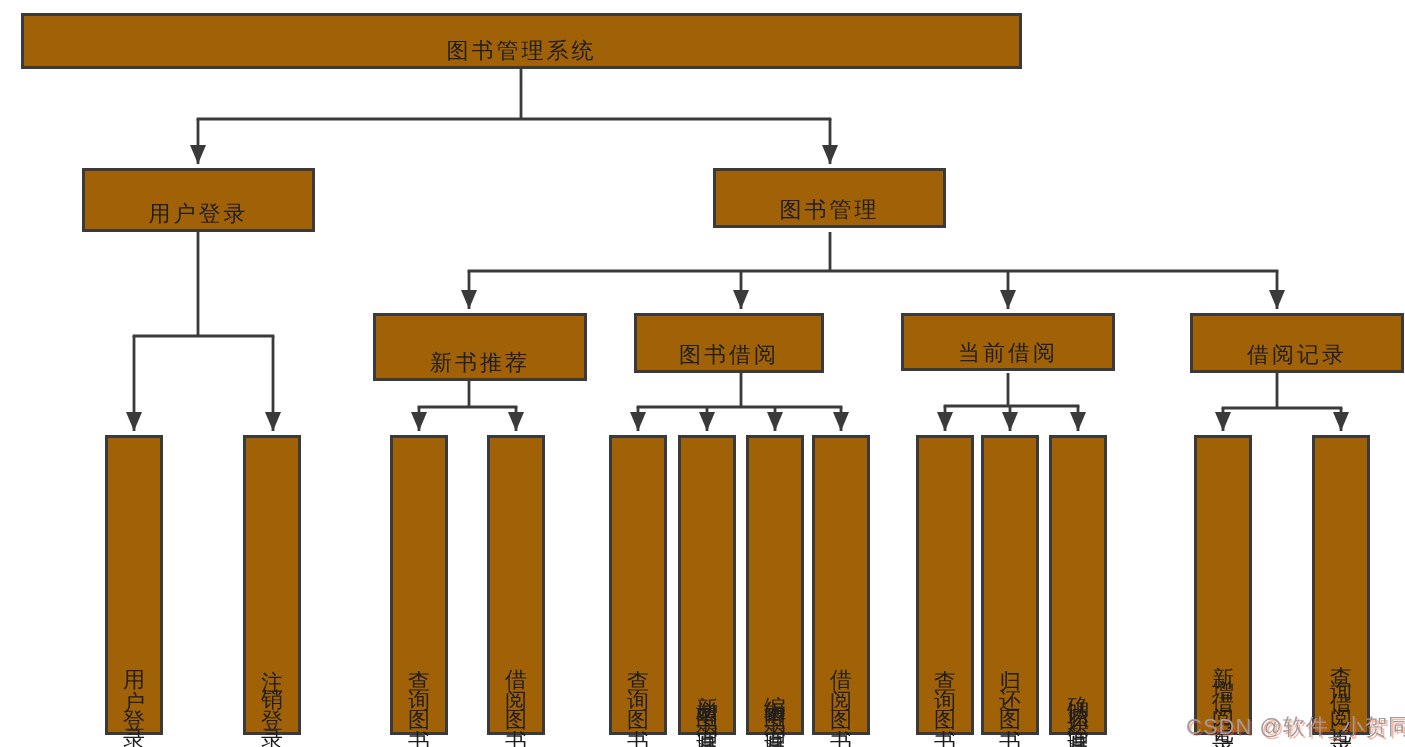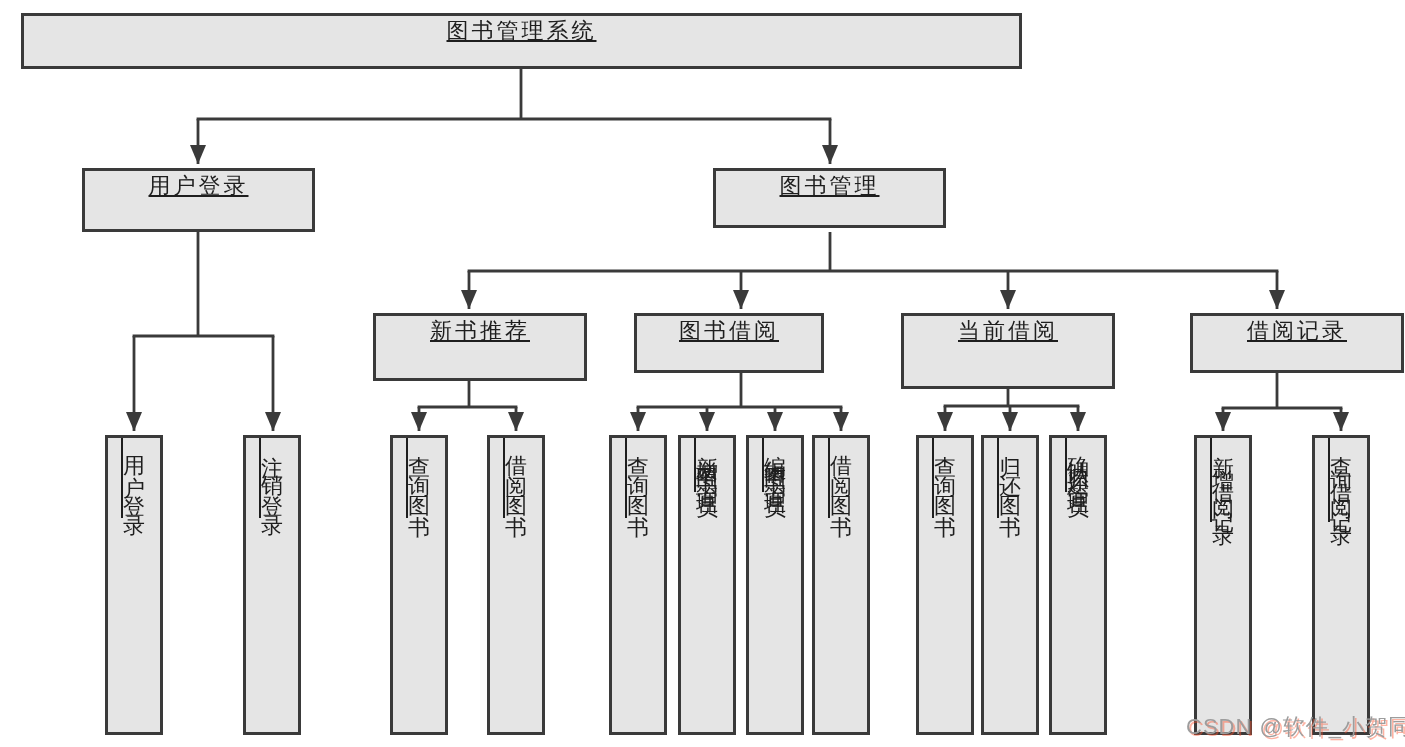--- a/index.html
+++ b/index.html
@@ -19,27 +19,26 @@
   #connectors {
     position: absolute;
     left: 0; top: 0;
     width: 1405px;
     height: 747px;
     z-index: 1;
   }
   .node {
     position: absolute;
     box-sizing: border-box;
-    background: #e5e5e5;
+    background: #a16207;
     border: 3px solid #3a3a3a;
     display: flex;
-    align-items: flex-start;
+    align-items: flex-end;
     justify-content: center;
     z-index: 2;
-    text-decoration: underline;
   }
   .node .lbl {
     font-size: 22px;
     letter-spacing: 3px;
     white-space: nowrap;
     color: #1e1e1e;
   }
   .leaf .lbl {
     writing-mode: vertical-rl;
     text-orientation: mixed;
@@ -49,21 +48,21 @@
   .vs-wide  .lbl { letter-spacing: 20px; }
   .vs-med   .lbl { letter-spacing: 14px; }
   .vs-tight .lbl { letter-spacing: 6px;  }
 
   
   #n-root   { left: 21px;   top: 13px;  width: 1001px; height: 56px; }
   #n-login  { left: 82px;   top: 168px; width: 233px;  height: 64px; }
   #n-mgmt   { left: 713px;  top: 168px; width: 233px;  height: 60px; }
   #n-rec    { left: 373px;  top: 313px; width: 214px;  height: 68px; }
   #n-borrow { left: 634px;  top: 313px; width: 190px;  height: 60px; }
-  #n-cur    { left: 901px;  top: 313px; width: 214px;  height: 76px; }
+  #n-cur    { left: 901px;  top: 313px; width: 214px;  height: 58px; }
   #n-hist   { left: 1170px; top: 313px; width: 214px;  height: 60px; margin-left: 20px; }
 
   .leaf { top: 435px; height: 300px; width: 58px; }
   #l-login   { left: 105px;  }
   #l-logout  { left: 243px;  }
   #l-q1      { left: 390px;  }
   #l-b1      { left: 487px;  }
   #l-q2      { left: 609px;  }
   #l-add     { left: 678px;  }
   #l-edit    { left: 746px;  }

